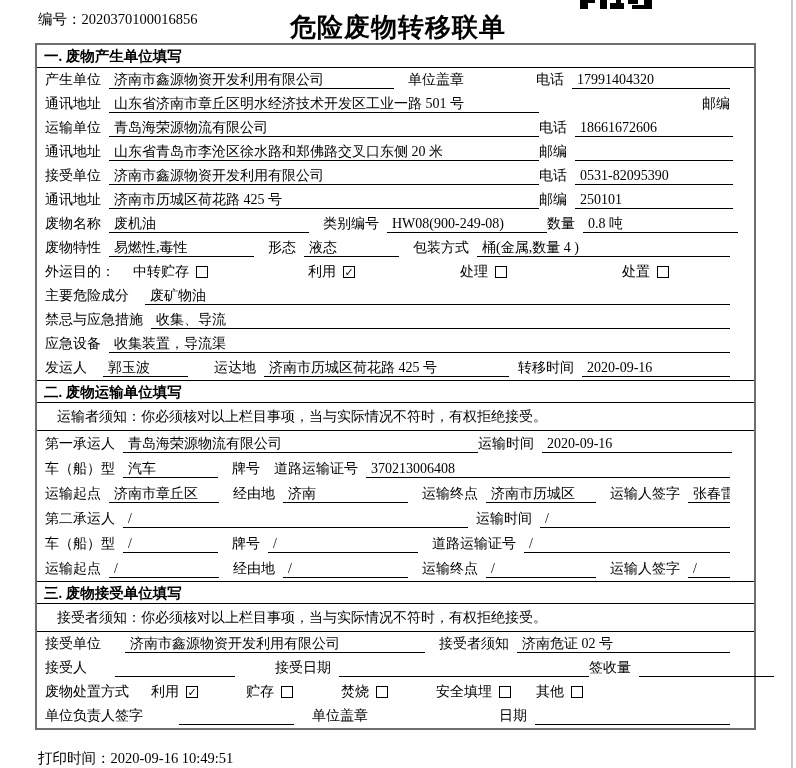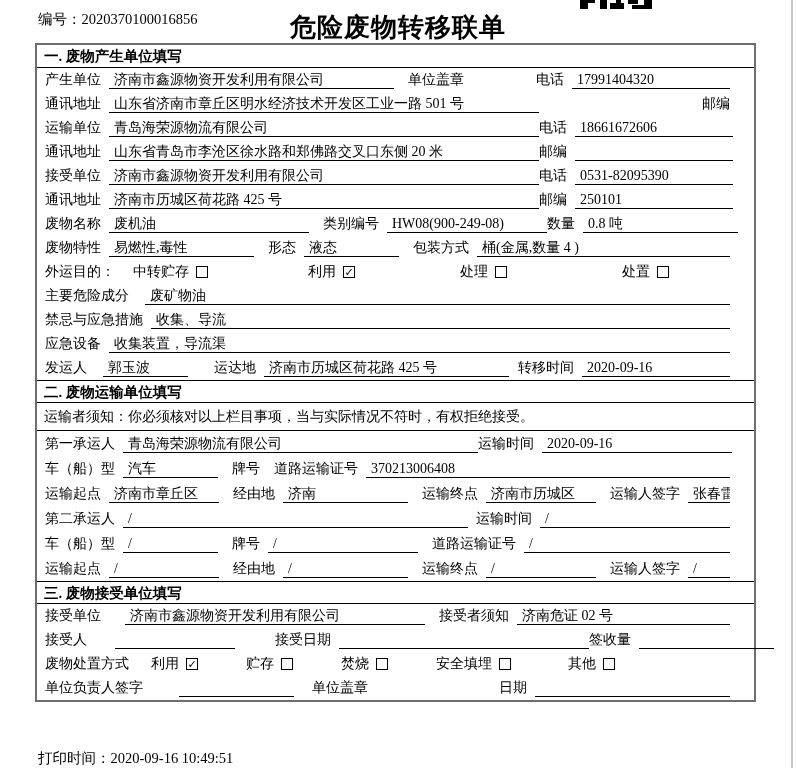--- a/index.html
+++ b/index.html
@@ -13,21 +13,21 @@
   .serial { position:absolute; left:38px; top:10px; font-size:14.5px; }
   .doc-title { text-align:center; font-size:26px; font-weight:bold; letter-spacing:1px; padding-top:2px; }
   .qr-frag { position:absolute; left:580px; top:0; width:72px; height:10px; overflow:hidden; }
   .qr-frag i { position:absolute; background:#000; }
 
   
   .form { position:absolute; left:35px; top:43px; width:721px; border:2px solid #6e6e6e; background:#fff; }
   .sec-hdr { font-weight:bold; font-size:14.5px; height:23px; line-height:23px; padding:0 7px;
     border-bottom:1.6px solid #000; }
   .sec-hdr.mid { border-top:1.6px solid #000; }
-  .notice { font-size:14px; height:28px; line-height:28px; padding:0 7px; border-bottom:1.2px solid #000; }
+  .notice { font-size:14px; height:28px; line-height:28px; padding:0 20px; border-bottom:1.2px solid #000; }
   .row { display:flex; align-items:flex-end; height:24px; padding:0 24px 3px 8px; font-size:14px; white-space:nowrap; }
   .row.tall { height:25px; }
   .lbl { flex:0 0 auto; }
   .val { border-bottom:1px solid #000; height:19px; line-height:19px; padding:0 5px; margin-left:8px;
     flex:0 0 auto; overflow:hidden; }
   .val.fill { flex:1 1 auto; }
   .gap { margin-left:14px; }
   .pushR { margin-left:auto; }
   .opt { display:inline-flex; align-items:center; }
   .cb { display:inline-block; width:12px; height:12px; border:1.2px solid #000; margin-left:7px;
@@ -213,20 +213,21 @@
       <span class="val" style="width:110px">/</span>
       <span class="lbl gap">经由地</span>
       <span class="val" style="width:125px">/</span>
       <span class="lbl gap">运输终点</span>
       <span class="val" style="width:110px">/</span>
       <span class="lbl gap">运输人签字</span>
       <span class="val fill">/</span>
     </div>
 
     <div class="sec-hdr mid">三. 废物接受单位填写</div>
+    <div class="notice">接受者须知：你必须核对以上栏目事项，当与实际情况不符时，有权拒绝接受。</div>
 
     <div class="row">
       <span class="lbl">接受单位</span>
       <span class="val" style="width:300px;margin-left:24px">济南市鑫源物资开发利用有限公司</span>
       <span class="lbl gap">接受者须知</span>
       <span class="val fill">济南危证 02 号</span>
     </div>
 
     <div class="row">
       <span class="lbl">接受人</span>
@@ -248,21 +249,21 @@
         <span class="cb"></span>
       </span>
       <span class="opt" style="margin-left:48px">
         <span>焚烧</span>
         <span class="cb"></span>
       </span>
       <span class="opt" style="margin-left:48px">
         <span>安全填埋</span>
         <span class="cb"></span>
       </span>
-      <span class="opt" style="margin-left:57px">
+      <span class="opt" style="margin-left:25px">
         <span>其他</span>
         <span class="cb"></span>
       </span>
     </div>
 
     <div class="row">
       <span class="lbl">单位负责人签字</span>
       <span class="val" style="width:115px;margin-left:36px"></span>
       <span class="lbl" style="margin-left:18px">单位盖章</span>
       <span class="lbl pushR" style="margin-right:200px">日期</span>

